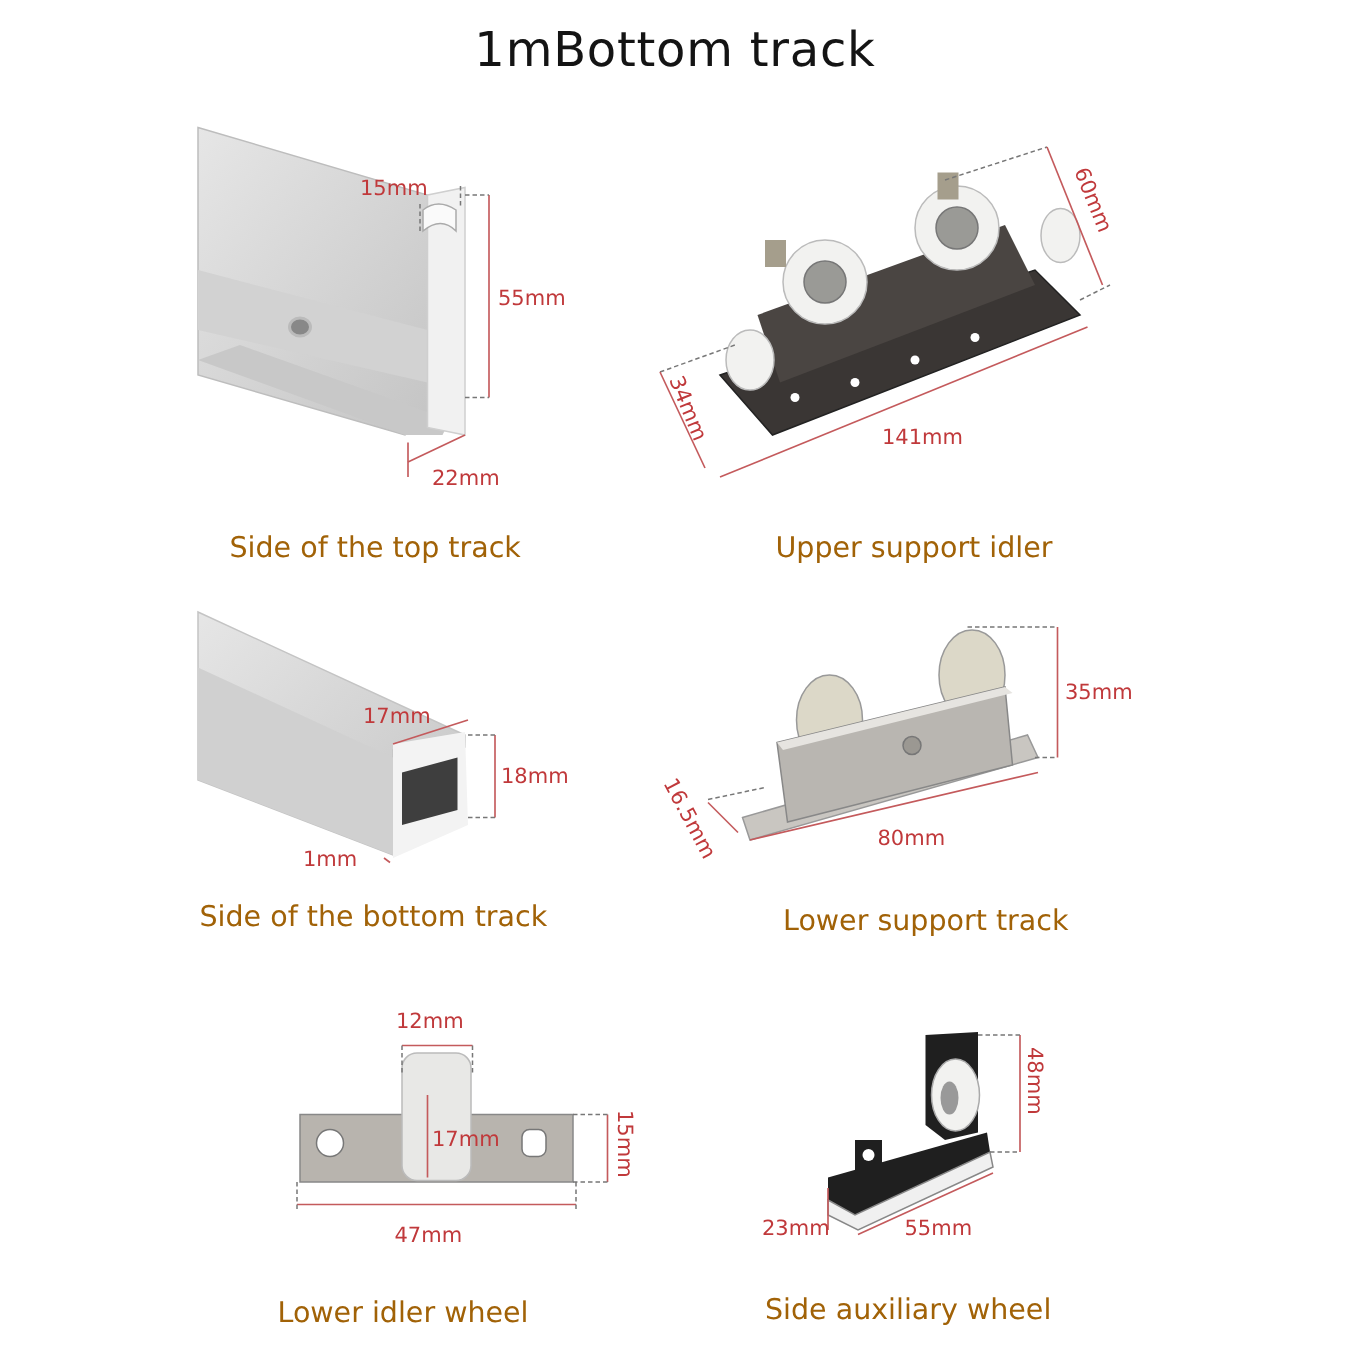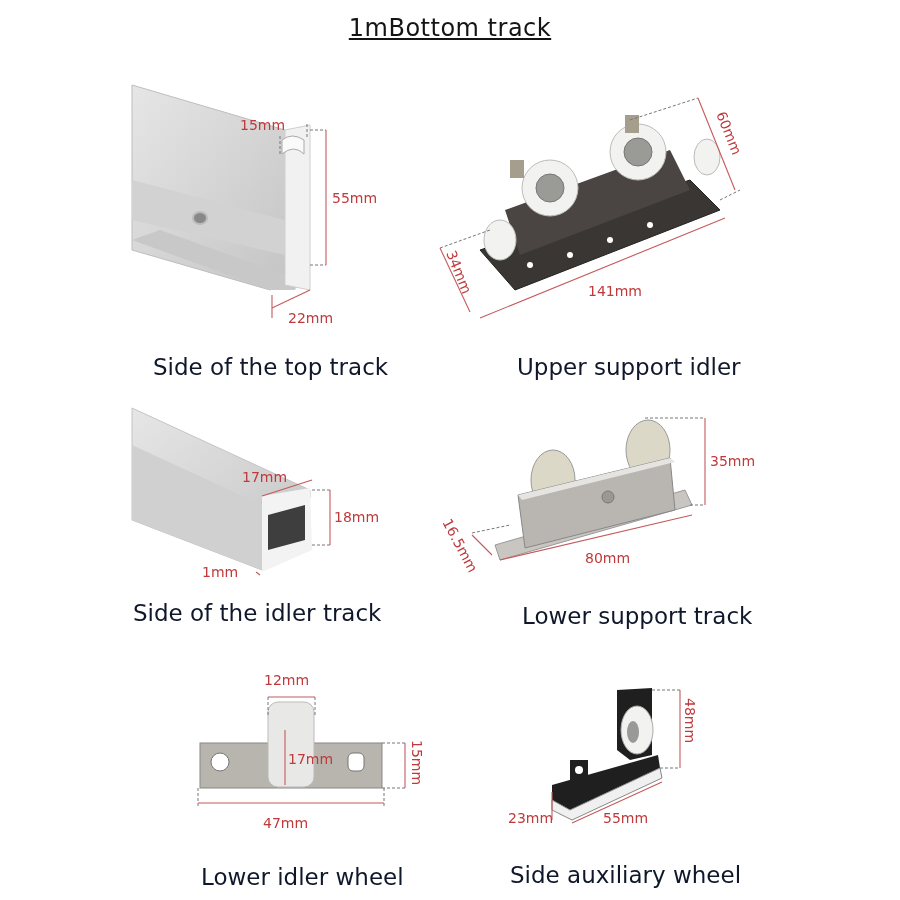--- a/index.html
+++ b/index.html
@@ -1,18 +1,18 @@
 <!DOCTYPE html>
 <html><head>
   <meta charset="utf-8">
   <style>
     html, body { margin: 0; padding: 0; background: #ffffff; }
     body { width: 900px; height: 900px; position: relative; overflow: hidden; font-family: "DejaVu Sans", sans-serif; color: #1a1a1a; }
-    .title { position: absolute; left: 0; right: 0; top: 14px; text-align: center; font-size: 24px; letter-spacing: 0.5px; color: #141414; text-decoration: underline; }
-    .cap { position: absolute; font-size: 23px; color: #0f172a; white-space: nowrap; }
+    .title { position: absolute; left: 0; right: 0; top: 14px; text-align: center; font-size: 32px; letter-spacing: 0.5px; color: #141414; }
+    .cap { position: absolute; font-size: 19px; color: #a16207; white-space: nowrap; }
     .dim { font-family: "DejaVu Sans", sans-serif; font-size: 14px; fill: #c0393b; }
     .dline { stroke: #c45a5c; stroke-width: 1.1; fill: none; }
     .dash { stroke: #777; stroke-width: 1; stroke-dasharray: 3 2; fill: none; }
     svg.panel { position: absolute; overflow: visible; }
   </style>
 </head>
 <body>
 
 <div class="title">1mBottom track</div>
 
@@ -76,21 +76,21 @@
   <polygon points="148,115 185,105 185,140 148,150" fill="#3e3e3e"></polygon>
   <line class="dline" x1="142" y1="96" x2="192" y2="80"></line>
   <line class="dline" x1="210" y1="90" x2="210" y2="145"></line>
   <line class="dash" x1="192" y1="90" x2="210" y2="90"></line>
   <line class="dash" x1="192" y1="145" x2="210" y2="145"></line>
   <line class="dline" x1="136" y1="172" x2="140" y2="175"></line>
   <text class="dim" x="122" y="82">17mm</text>
   <text class="dim" x="214" y="122">18mm</text>
   <text class="dim" x="82" y="177">1mm</text>
 </svg>
-<div class="cap" style="left:133px;top:600px">Side of the idler track</div>
+<div class="cap" style="left:133px;top:600px">Side of the bottom track</div>
 
 <svg class="panel" style="left:420px;top:400px" width="360" height="200" viewBox="0 0 360 200">
   <polygon points="75,145 265,90 272,105 80,160" fill="#c9c6c1" stroke="#999"></polygon>
   <ellipse cx="133" cy="80" rx="22" ry="30" fill="#dcd8c8" stroke="#999"></ellipse>
   <ellipse cx="228" cy="50" rx="22" ry="30" fill="#dcd8c8" stroke="#999"></ellipse>
   <polygon points="98,95 250,58 255,110 105,148" fill="#b9b6b1" stroke="#888"></polygon>
   <polygon points="98,95 250,58 255,62 102,100" fill="#e6e4e0"></polygon>
   <circle cx="188" cy="97" r="6" fill="#9b9892" stroke="#777"></circle>
   <line class="dline" x1="285" y1="18" x2="285" y2="105"></line>
   <line class="dash" x1="225" y1="18" x2="285" y2="18"></line>
@@ -117,21 +117,21 @@
   <line class="dash" x1="202" y1="83" x2="225" y2="83"></line>
   <line class="dash" x1="202" y1="128" x2="225" y2="128"></line>
   <line class="dline" x1="18" y1="143" x2="204" y2="143"></line>
   <line class="dash" x1="18" y1="128" x2="18" y2="148"></line>
   <line class="dash" x1="204" y1="128" x2="204" y2="148"></line>
   <text class="dim" x="84" y="25">12mm</text>
   <text class="dim" x="108" y="104">17mm</text>
   <text class="dim" transform="translate(232,80) rotate(90)">15mm</text>
   <text class="dim" x="83" y="168">47mm</text>
 </svg>
-<div class="cap" style="left:201px;top:864px">Lower idler wheel</div>
+<div class="cap" style="left:185px;top:864px">Lower idler wheel</div>
 
 <svg class="panel" style="left:490px;top:660px" width="240" height="180" viewBox="0 0 240 180">
   <polygon points="62,125 168,95 170,108 80,150 62,140" fill="#1f1f1f"></polygon>
   <polygon points="62,140 80,150 170,108 172,118 82,160 62,150" fill="#f0f0f0" stroke="#888"></polygon>
   <rect x="80" y="100" width="18" height="24" fill="#1f1f1f"></rect>
   <circle cx="89" cy="110" r="4" fill="#fff"></circle>
   <polygon points="127,30 162,28 162,95 140,100 127,90" fill="#1f1f1f"></polygon>
   <ellipse cx="147" cy="70" rx="16" ry="24" fill="#f2f2f0" stroke="#aaa"></ellipse>
   <ellipse cx="143" cy="72" rx="6" ry="11" fill="#999"></ellipse>
   <line class="dline" x1="190" y1="30" x2="190" y2="108"></line>

